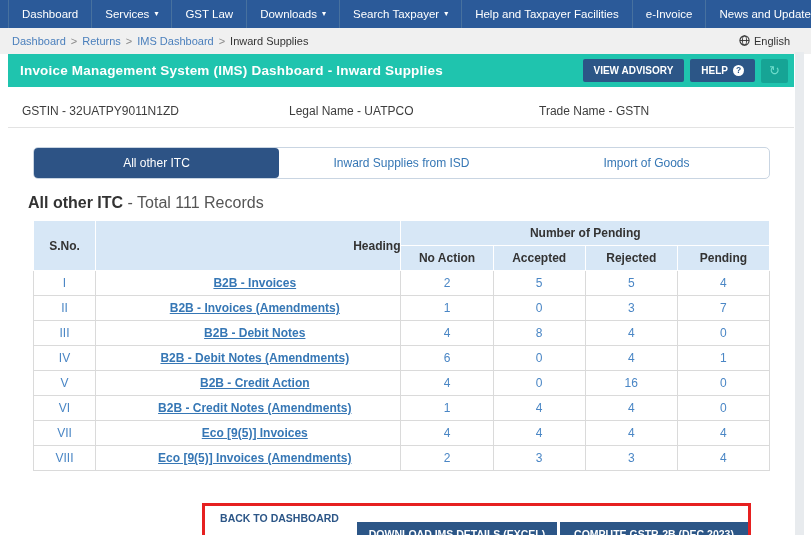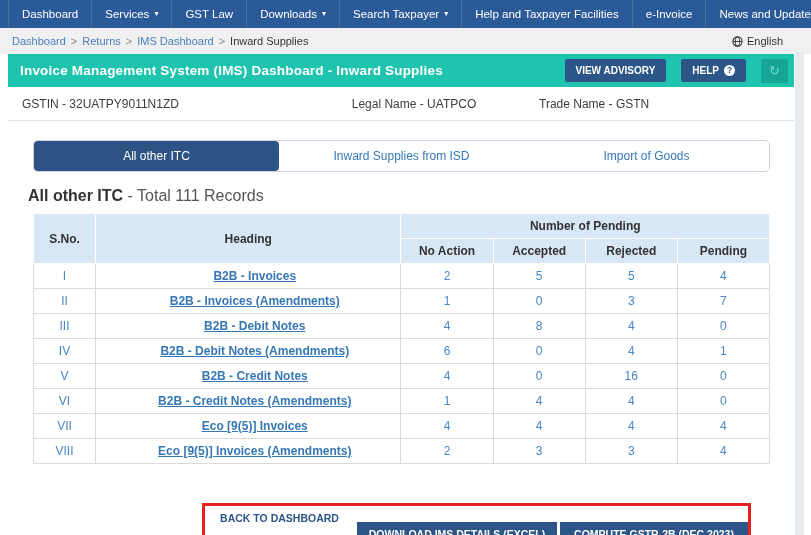--- a/index.html
+++ b/index.html
@@ -19,53 +19,53 @@
   .nav-caret { font-size:8px; margin-left:5px; line-height:1; }
 
   
   .breadcrumb {
     height:26px; background:#f0f0f0; display:flex; align-items:center;
     padding:0 12px; font-size:11px;
   }
   .crumb-link { color:#4a7fbc; cursor:pointer; }
   .crumb-sep { color:#8a8a8a; margin:0 5px; }
   .crumb-current { color:#333; }
-  .bc-right { margin-left:auto; display:flex; align-items:flex-end; gap:4px; margin-right:16px; }
+  .bc-right { margin-left:auto; display:flex; align-items:flex-start; gap:4px; margin-right:9px; }
   .globe { width:11px; height:11px; display:block; }
   .lang { color:#333; cursor:pointer; }
 
   
   .scroll-strip { position:absolute; left:795px; top:52px; width:9px; height:483px; background:#e8ebee; }
 
   
   .main { margin:0 17px 0 8px; }
 
   .teal-band { height:33px; background:#1fc4ae; display:flex; align-items:center; padding:0 6px 0 12px; }
   .page-title { color:#fff; font-weight:bold; font-size:13.5px; letter-spacing:.2px; }
-  .band-buttons { margin-left:auto; display:flex; align-items:center; gap:15px; }
+  .band-buttons { margin-left:auto; display:flex; align-items:center; gap:6px; }
   .band-btn {
     background:#2c5687; color:#fff; border:none; cursor:pointer;
     font-family:"Liberation Sans",sans-serif; font-size:10px; font-weight:bold;
     padding:6px 11px; display:flex; align-items:center; border-radius:2px;
   }
   .help-circle {
     display:inline-block; width:11px; height:11px; background:#fff; color:#2c5687;
     border-radius:50%; font-size:8.5px; line-height:11px; text-align:center; margin-left:5px; font-weight:bold;
   }
   .refresh-btn {
     background:#16a495; color:#6fdccb; border:none; cursor:pointer; border-radius:2px;
     width:27px; height:24px; font-size:13px; line-height:24px; text-align:center; padding:0;
   }
 
   .info-row {
-    display:flex; padding:10px 0 9px 14px; font-size:12px; color:#3d3d3d;
+    display:flex; padding:17px 0 9px 14px; font-size:12px; color:#3d3d3d;
     border-bottom:1px solid #e3e3e3;
   }
   .info-gstin { width:267px; }
-  .info-legal { width:250px;text-align:center; }
+  .info-legal { width:250px; }
 
   .inner { margin:0 0 0 25px; width:737px; }
 
   
   .tabs {
     margin-top:19px; height:32px; display:flex; background:#fff;
     border:1px solid #c9d5e2; border-radius:5px;
   }
   .tab {
     flex:1; display:flex; align-items:center; justify-content:center;
@@ -75,21 +75,21 @@
 
   .records-line { margin:15px 0 8px -5px; font-size:16px; color:#555; }
   .records-title { font-weight:bold; color:#333; }
 
   
   table.ims { border-collapse:collapse; width:737px; font-size:12px; border:1px solid #d5d5d5; }
   table.ims thead th {
     background:#d7e7f6; color:#333; font-weight:bold; border:1px solid #ffffff; padding:0;
   }
   th.sno-h { width:62px; }
-  th.heading-h { width:305px; text-align:center; padding-left:14px; }
+  th.heading-h { width:305px; text-align:right; padding-left:14px; }
   th.group-h { height:25px; }
   th.sub-h { height:25px; width:92px; }
   .c-green { color:#2e8540; }
   .c-red { color:#e53935; }
   .c-orange { color:#f5a623; }
   table.ims tbody td {
     border:1px solid #dadada; height:25px; text-align:center; color:#4a86c5; background:#fff;
   }
   td.heading-cell { text-align:left; padding-left:14px; }
   a.row-link { color:#3677b5; font-weight:bold; text-decoration:underline; cursor:pointer; }
@@ -252,21 +252,21 @@
       <a class="row-link">B2B - Debit Notes (Amendments)</a>
     </td>
     <td>6</td>
     <td>0</td>
     <td>4</td>
     <td>1</td>
   </tr>
           <tr>
     <td>V</td>
     <td class="heading-cell">
-      <a class="row-link">B2B - Credit Notes</a>
+      <a class="row-link">B2B - Credit Action</a>
     </td>
     <td>4</td>
     <td>0</td>
     <td>16</td>
     <td>0</td>
   </tr>
           <tr>
     <td>VI</td>
     <td class="heading-cell">
       <a class="row-link">B2B - Credit Notes (Amendments)</a>

